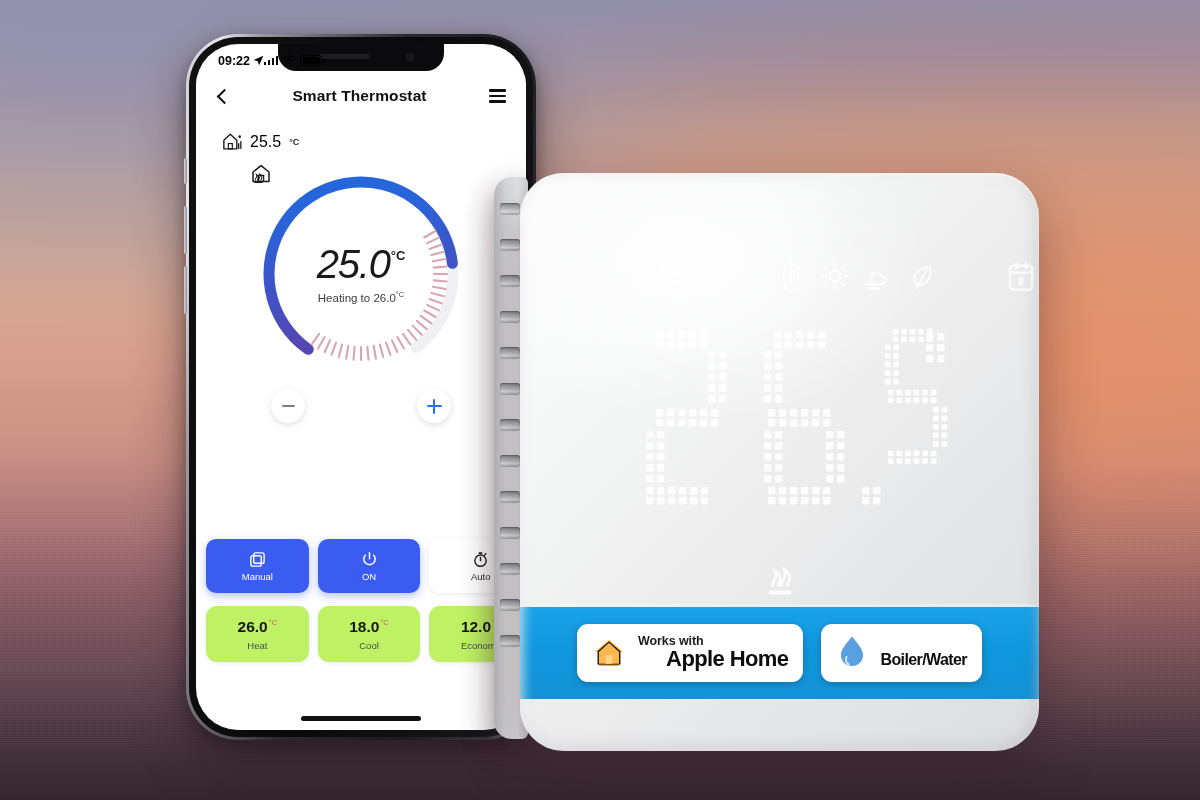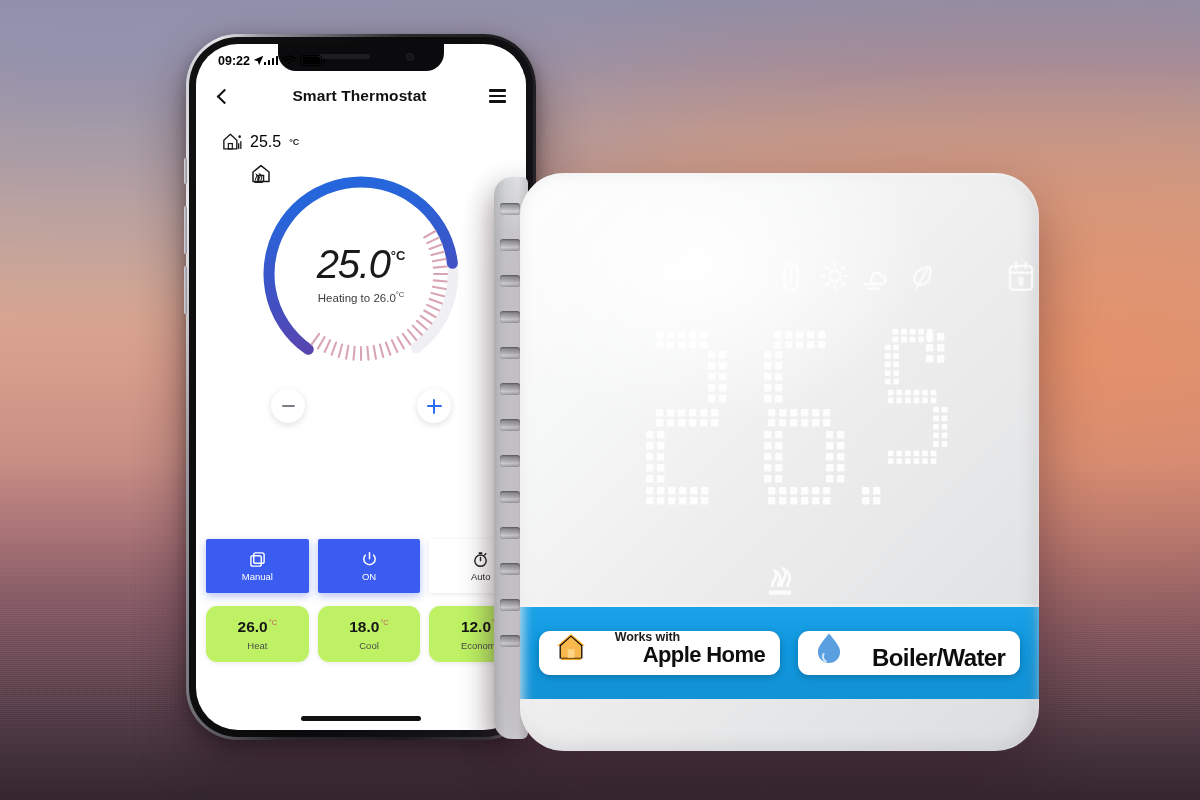--- a/index.html
+++ b/index.html
@@ -164,21 +164,21 @@
               align-items:center; justify-content:center; }
   .step-minus { width:13px; height:2.6px; background:#7d7d85; border-radius:2px; }
   .step-plus { position:relative; width:15px; height:15px; }
   .step-plus::before,.step-plus::after { content:""; position:absolute; background:#2f6df0; border-radius:2px; }
   .step-plus::before { left:0; top:6.2px; width:15px; height:2.6px; }
   .step-plus::after  { top:0; left:6.2px; height:15px; width:2.6px; }
 
   
   #modes { position:absolute; top:495px; left:10px; right:-6px; display:flex; gap:9px; z-index:7; }
   .mode-card {
-    flex:1 0 0; height:54px; border-radius:2px; background:#fff;
+    flex:1 0 0; height:54px; border-radius:10px; background:#fff;
     display:flex; flex-direction:column; align-items:center; justify-content:center; gap:3px;
     box-shadow:0 1px 5px rgba(0,0,0,.09);
   }
   .mode-card.active { background:#3a5cf0; box-shadow:0 3px 9px rgba(58,92,240,.38); }
   .mode-label { font-size:9.5px; color:#2b2b2b; }
   .mode-card.active .mode-label { color:#fff; }
 
   
   #presets { position:absolute; top:562px; left:10px; right:-6px; display:flex; gap:9px; z-index:7; }
   .preset-card {
@@ -235,28 +235,28 @@
   #icon-row .ic { position:absolute; opacity:.92; }
 
   #led { position:absolute; left:120px; top:148px; width:330px; height:230px; z-index:3; }
   #heat-glyph { position:absolute; left:50%; top:388px; transform:translateX(-50%); z-index:3; }
 
   #badges {
     position:absolute; left:0; right:0; bottom:56px; height:84px;
     display:flex; align-items:center; justify-content:center; gap:18px; z-index:5;
   }
   .badge {
-    background:#fff; border-radius:11px; height:44px;
-    display:flex; align-items:flex-start; gap:27px; padding:0 15px;
+    background:#fff; border-radius:11px; height:58px;
+    display:flex; align-items:center; gap:12px; padding:0 15px;
     box-shadow:0 2px 7px rgba(0,0,0,.22);
   }
   .badge-lines { display:flex; flex-direction:column; line-height:1.03; }
   .badge-small { font-size:12.5px; font-weight:700; color:#1c1c1c; letter-spacing:-.1px; }
   .badge-big { font-size:22px; font-weight:700; color:#0d0d0d; letter-spacing:-.6px;margin-left:28px; }
-  .badge-single { font-size:24px; font-weight:700; color:#0d0d0d; letter-spacing:-.6px;margin-top:13px; }
+  .badge-single { font-size:16px; font-weight:700; color:#0d0d0d; letter-spacing:-.6px;margin-top:13px; }
 </style>
 </head>
 <body>
 
 <div id="bg">
   <div class="bg-base"></div>
   <div class="bg-warm"></div>
   <div class="bg-cool"></div>
   <div class="bg-dark"></div>
   <div class="bg-noise"></div>

